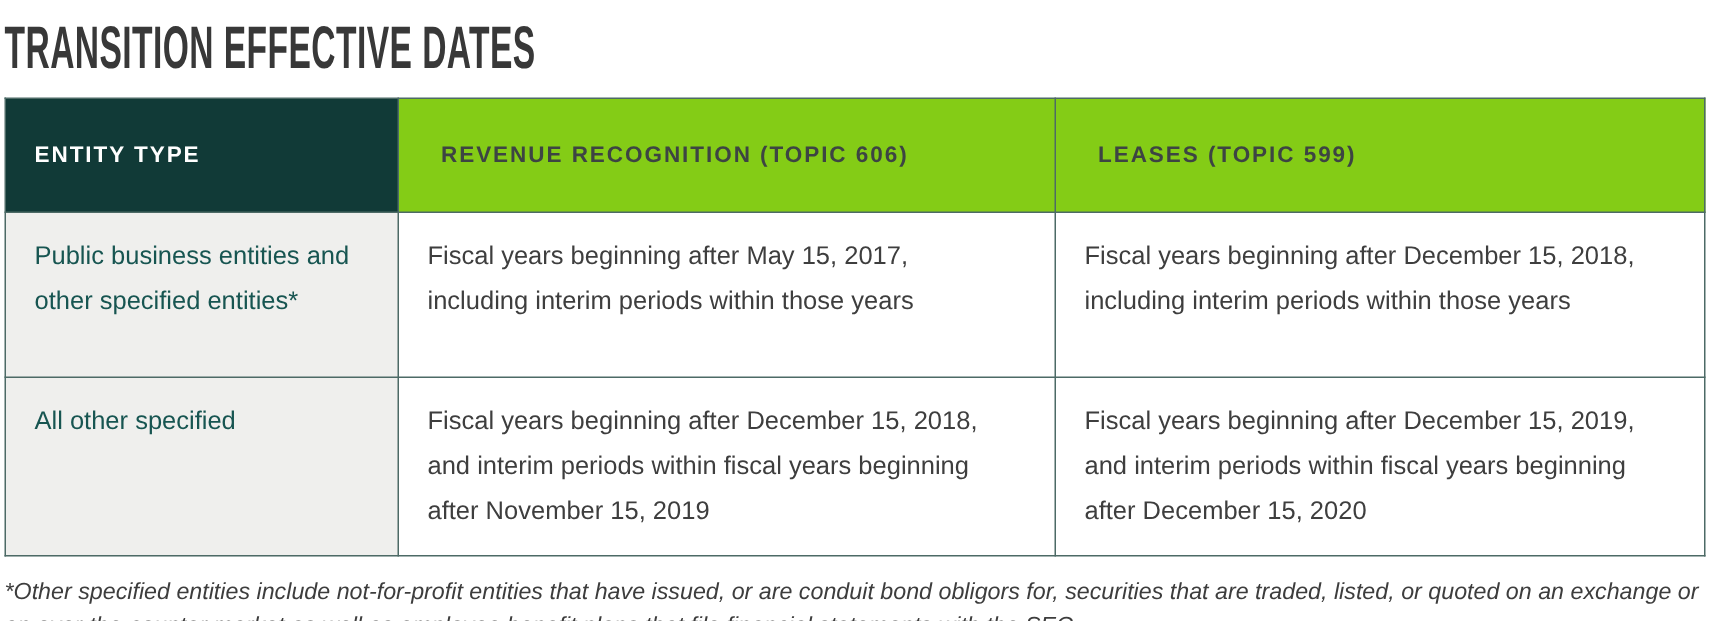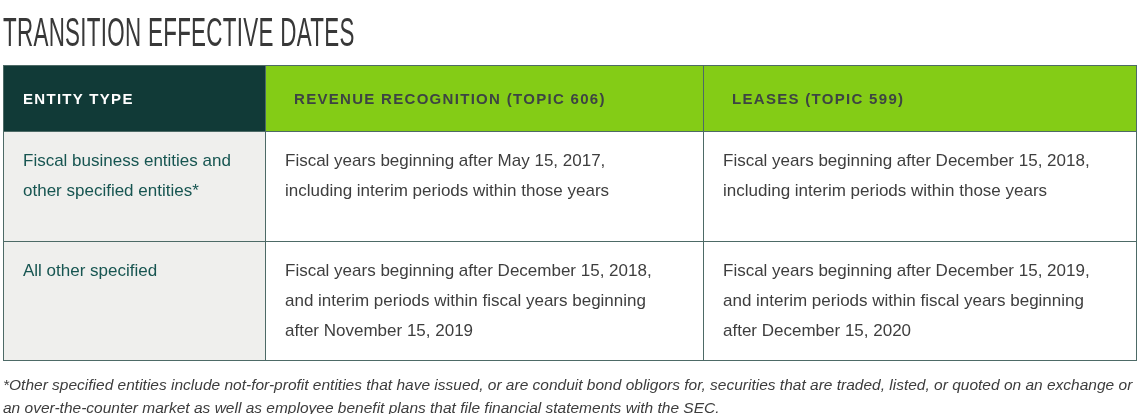--- a/index.html
+++ b/index.html
@@ -11,21 +11,21 @@
     color: #3e3e3e;
     overflow: hidden;
   }
   .page {
     width: 1140px;
     height: 414px;
     padding: 12px 3px 0 3px;
     background: #ffffff;
   }
   .page-title {
-    font-weight: 400;
+    font-weight: 700;
     color: #383838;
     white-space: nowrap;
     height: 40px;
     line-height: 40px;
   }
   .page-title .condense {
     display: inline-block;
     font-size: 40px;
     letter-spacing: 0.5px;
     transform: scaleX(0.56);
@@ -38,21 +38,21 @@
     table-layout: fixed;
   }
   table.effective-dates th,
   table.effective-dates td {
     border: 1px solid #4d6a66;
   }
   col.c1 { width: 262px; }
   col.c2 { width: 438px; }
   col.c3 { width: 433px; }
   th {
-    height: 66px;
+    height: 76px;
     text-align: left;
     vertical-align: middle;
     font-size: 15px;
     font-weight: 700;
     letter-spacing: 1.3px;
     padding: 0 14px 0 19px;
   }
   th.th-dark {
     background: #113a37;
     color: #ffffff;
@@ -105,21 +105,21 @@
     </colgroup>
     <thead>
       <tr>
         <th class="th-dark">ENTITY TYPE</th>
         <th class="th-light">REVENUE RECOGNITION (TOPIC 606)</th>
         <th class="th-light">LEASES (TOPIC 599)</th>
       </tr>
     </thead>
     <tbody>
       <tr class="row-1">
-        <td class="td-entity">Fiscal business entities and other specified entities*</td>
+        <td class="td-entity">Public business entities and other specified entities*</td>
         <td>Fiscal years beginning after May 15, 2017, including interim periods within those years</td>
         <td>Fiscal years beginning after December 15, 2018, including interim periods within those years</td>
       </tr>
       <tr class="row-2">
         <td class="td-entity">All other specified</td>
         <td>Fiscal years beginning after December 15, 2018, and interim periods within fiscal years beginning after November 15, 2019</td>
         <td>Fiscal years beginning after December 15, 2019, and interim periods within fiscal years beginning after December 15, 2020</td>
       </tr>
     </tbody>
   </table>

